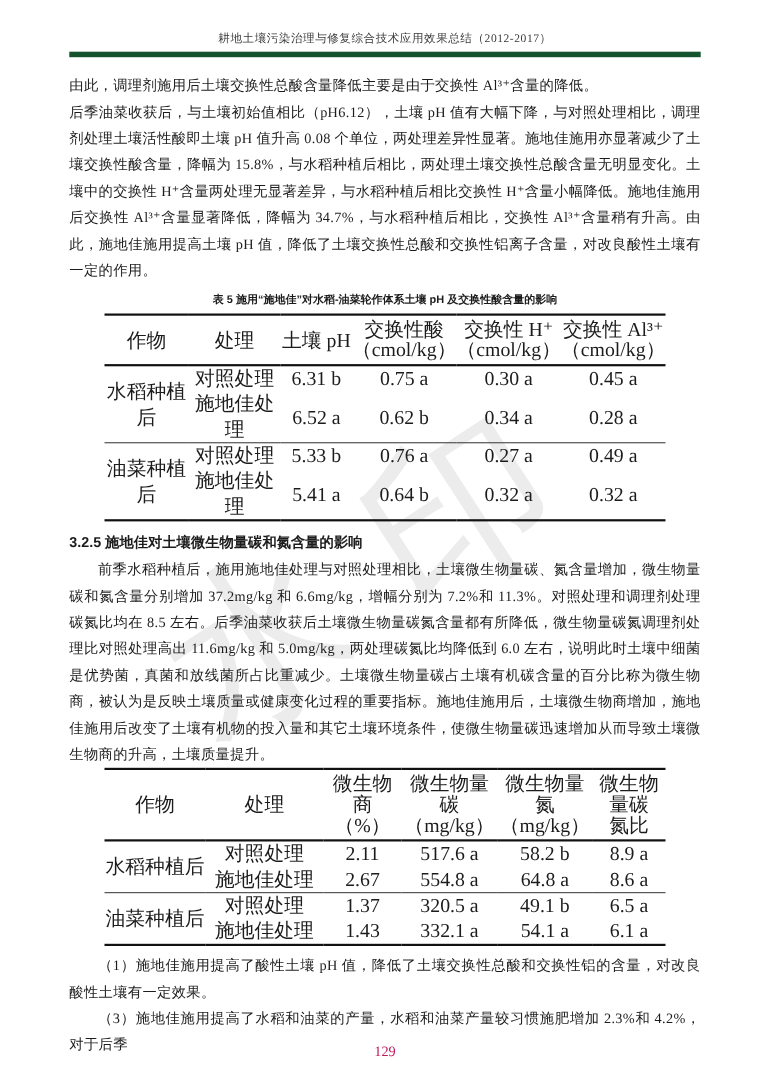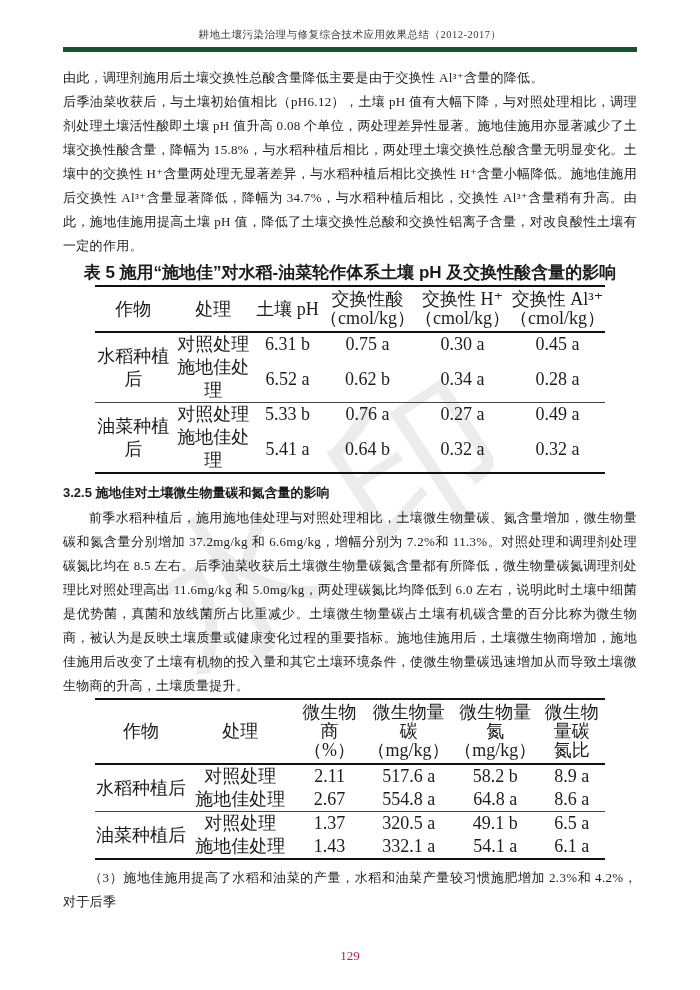--- a/index.html
+++ b/index.html
@@ -49,21 +49,21 @@
   .sec-heading {
     font-family: "Liberation Sans", "DejaVu Sans", sans-serif;
     font-weight: bold;
     font-size: 13px;
     line-height: 26px;
     margin-top: 3px;
   }
   .tbl-caption {
     font-family: "Liberation Sans", "DejaVu Sans", sans-serif;
     font-weight: bold;
-    font-size: 17px;
+    font-size: 10px;
     text-align: center;
     line-height: 20px;
     margin-top: 5px;
     margin-bottom: 2px;
   }
   table.three-line {
     width: 510px;
     margin: 0 auto 6px auto;
     border-collapse: collapse;
     border-top: 2px solid #111;
@@ -236,20 +236,21 @@
             <td>施地佳处理</td>
             <td>1.43</td>
             <td>332.1 a</td>
             <td>54.1 a</td>
             <td>6.1 a</td>
           </tr>
         </tbody>
       </table>
 
 
+      <p class="para indent">（1）施地佳施用提高了酸性土壤 pH 值，降低了土壤交换性总酸和交换性铝的含量，对改良酸性土壤有一定效果。</p>
       <p class="para indent">（3）施地佳施用提高了水稻和油菜的产量，水稻和油菜产量较习惯施肥增加 2.3%和 4.2%，对于后季</p>
 
     </div>
   </div>
 
   <div class="footer">129</div>
 
 </div>
 
 </body></html>

